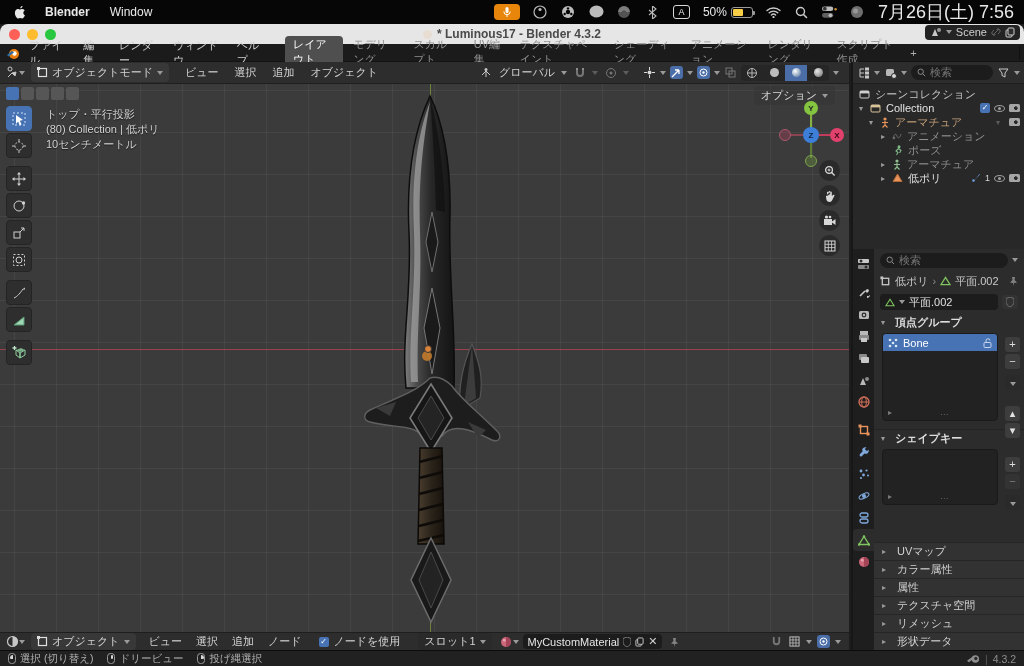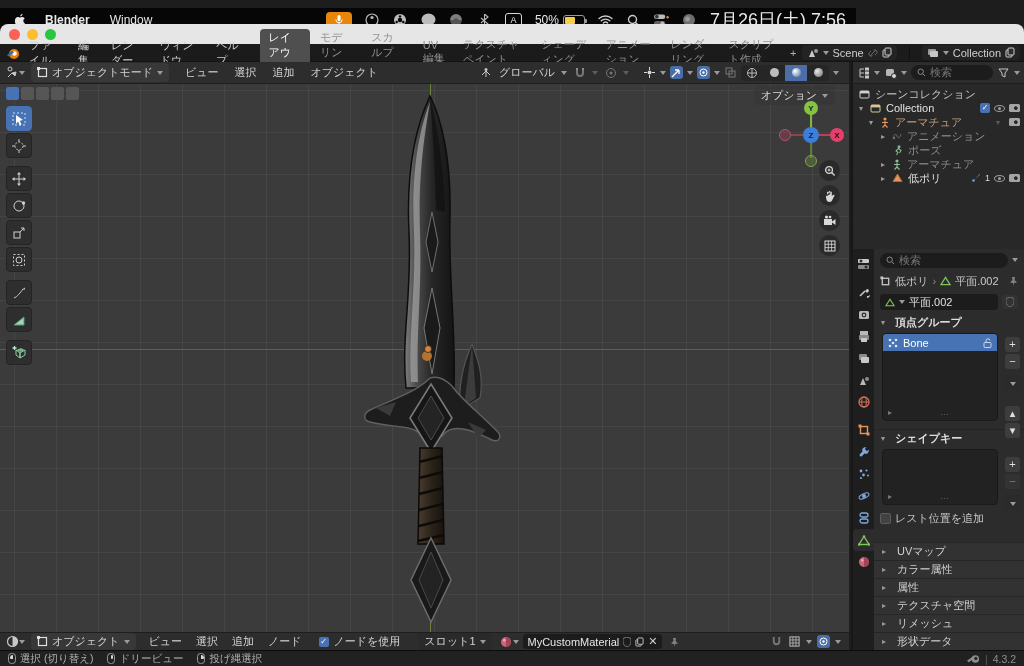--- a/index.html
+++ b/index.html
@@ -1,21 +1,21 @@
 <!DOCTYPE html>
 <html><head>
 <meta charset="utf-8">
 <style>
   * { margin:0; padding:0; box-sizing:border-box; }
   html,body { width:1024px; height:666px; overflow:hidden; background:#000; }
   body { font-family:"Liberation Sans","DejaVu Sans",sans-serif; font-size:11px; color:#c8c8c8; }
   #root { position:absolute; inset:0; width:1024px; height:666px; background:#1d1d1d; }
 
   
-  .menubar { position:absolute; left:0; top:8px; width:856px; height:24px; background:#060606;
+  .menubar { position:absolute; left:0; top:0; width:1024px; height:24px; background:#060606;
              display:flex; align-items:center; color:#e8e8e8; font-size:12px; }
   .menubar .apple { margin-left:14px; }
   .menubar .appname { margin-left:18px; font-weight:bold; }
   .menubar .menu { margin-left:20px; }
   .menubar .right { margin-left:auto; display:flex; align-items:center; gap:13px; margin-right:10px; }
   .micpill { width:26px; height:16px; background:#e8860c; border-radius:4px; display:flex; align-items:center; justify-content:center; }
   .sicon { width:15px; height:15px; display:flex; align-items:center; justify-content:center; opacity:.9; }
   .abox { width:17px; height:14px; border:1.5px solid #d8d8d8; border-radius:3px; font-size:9px; display:flex; align-items:center; justify-content:center; color:#e8e8e8; }
   .batt { display:flex; align-items:center; gap:4px; }
   .battshell { width:22px; height:11px; border:1px solid #9a9a9a; border-radius:3px; position:relative; }
@@ -33,21 +33,21 @@
 
   
   .topbar { position:absolute; left:0; top:44px; width:1024px; height:18px; background:#1b1b1b;
             display:flex; align-items:center; color:#cfcfcf; border-bottom:1px solid #131313; }
   .topbar .blogo { width:14px; height:14px; margin-left:6px; }
   .topbar .tmenu { padding:0 9px; }
   .wtabs { display:flex; align-items:center; margin-left:12px; gap:2px; }
   .wtab { padding:1px 8px 2px; border-radius:4px; color:#909090; }
   .wtab.active { background:#4f4f4f; color:#fdfdfd; }
   .wtab.add { color:#b0b0b0; padding:1px 5px; }
-  .tb-right { margin-left:auto; display:flex; align-items:flex-end; gap:12px; margin-right:4px; }
+  .tb-right { margin-left:auto; display:flex; align-items:flex-end; gap:6px; margin-right:4px;flex-direction:column; }
   .pill { display:flex; align-items:center; gap:4px; background:#232323; border-radius:4px; padding:1px 5px; height:15px; }
   .tri { width:0; height:0; border-left:3px solid transparent; border-right:3px solid transparent; border-top:4px solid #9a9a9a; display:inline-block; }
   .sep-v { width:1px; height:14px; background:#101010; }
 
   
   .vph { position:absolute; left:0; top:62px; width:849px; height:22px; background:#2d2d2d;
          display:flex; align-items:center; border-bottom:1px solid #1f1f1f; color:#d4d4d4;font-family:Liberation Serif, serif; }
   .vph .hbtn { display:flex; align-items:center; gap:4px; background:#383838; border-radius:4px; padding:2px 6px; margin-left:6px; }
   .vph .hmenu { padding:0 8px; }
   .ic13 { width:13px; height:13px; display:inline-flex; align-items:center; justify-content:center; }
@@ -223,20 +223,21 @@
           </svg>
         </span>
       <span class="clock">7月26日(土) 7:56</span>
     </div>
   </div>
 
   <div class="titlebar">
     <span class="tl r"></span>
     <span class="tl y"></span>
     <span class="tl g"></span>
+    <span class="title"><span class="tico"></span><span>* Luminous17 - Blender 4.3.2</span></span>
   </div>
 
   <div class="topbar">
     <span class="blogo">
       <svg width="14" height="14" viewBox="0 0 14 14">
           <circle cx="8" cy="8" r="5" fill="#e87d0d"></circle>
           <circle cx="8.5" cy="7.5" r="2.2" fill="#fff"></circle>
           <path d="M1 9l5-4 2 1.5-5.5 4z" fill="#2f6ea5"></path>
         </svg>
     </span>
@@ -486,20 +487,25 @@
       </div>
       <div class="tool gap">
         <svg width="15" height="15" viewBox="0 0 15 15">
             <path d="M4 5l5-2 4 2-5 2z" fill="#8fcf9f" opacity=".8"></path>
             <path d="M4 5v5l4 3V8zM13 5v5l-5 3V8z" fill="none" stroke="#8fcf9f"></path>
             <path d="M2.5 1v4M.5 3h4" stroke="#bfe8c8" stroke-width="1.3"></path>
           </svg>
       </div>
     </div>
 
+    <div class="vpinfo">
+      <div>トップ・平行投影</div>
+      <div>(80) Collection | 低ポリ</div>
+      <div>10センチメートル</div>
+    </div>
 
     <div class="vpoptions">
       <span>オプション</span>
       <span class="tri"></span>
     </div>
 
     <div class="gizmo">
       <div class="gz-line" style="left:32px;top:12px;width:2px;height:22px;background:#84b33f"></div>
       <div class="gz-line" style="left:32px;top:34px;width:2px;height:22px;background:#5d7a36"></div>
       <div class="gz-line" style="left:12px;top:32px;width:20px;height:2px;background:#8a4452"></div>
@@ -846,24 +852,20 @@
       <div class="listbox" style="margin:2px 26px 0 8px; height:56px">
         <span style="position:absolute;left:5px;bottom:3px;color:#7a7a7a;font-size:8px">▸</span>
         <span style="position:absolute;left:50%;bottom:1px;color:#6a6a6a;font-size:8px">⋯</span>
       </div>
       <div class="sidebtns" style="right:4px; top:208px">
         <span class="sbtn">+</span>
         <span class="sbtn dim">−</span>
         <span class="sbtn drop" style="margin-top:4px"><span class="tri"></span></span>
       </div>
 
-      <div class="prow" style="height:22px; margin-top:2px">
-        <span class="cbox"></span>
-        <span>レスト位置を追加</span>
-      </div>
 
       <div style="position:absolute; left:0; right:0; bottom:0">
         <div class="collapsed">
             <span class="caret">▸</span>
             <span>UVマップ</span>
           </div>
         <div class="collapsed">
             <span class="caret">▸</span>
             <span>カラー属性</span>
           </div>

